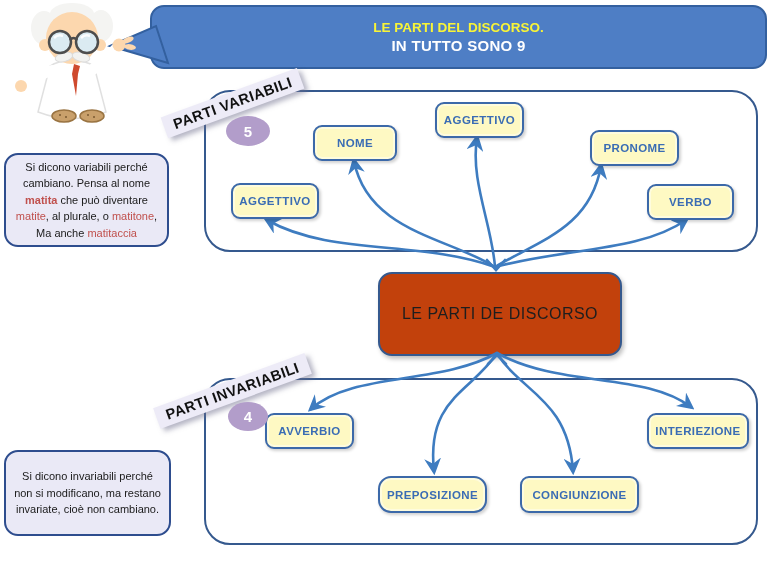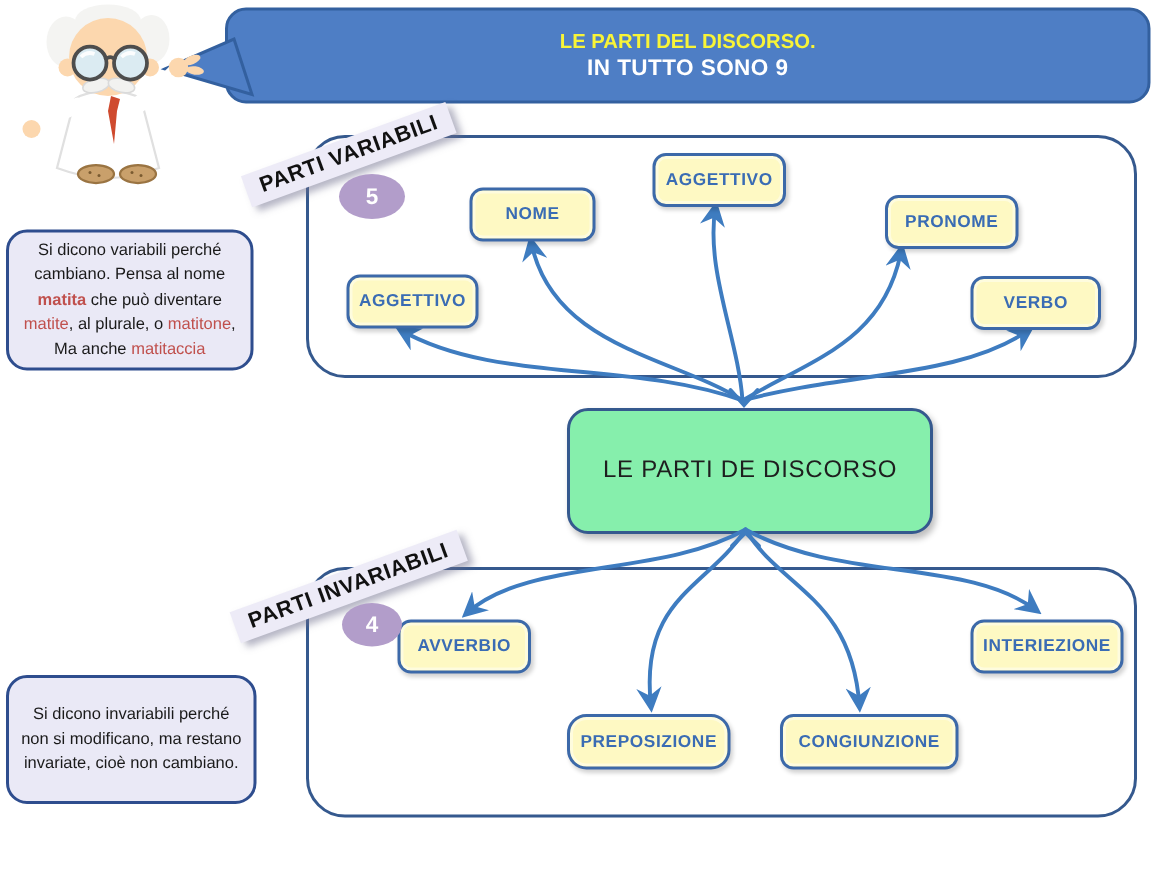--- a/index.html
+++ b/index.html
@@ -35,21 +35,21 @@
   .n-aggettivo{left:435px;top:102px;width:85px;height:32px;}
   .n-pronome{left:562px;top:130px;width:85px;height:32px;margin-left:28px;}
   .n-verbo{left:647px;top:184px;width:83px;height:32px;}
   .n-avverbio{left:265px;top:413px;width:85px;height:32px;}
   .n-preposizione{left:378px;top:476px;width:105px;height:33px;border-radius:13px;}
   .n-congiunzione{left:520px;top:476px;width:115px;height:33px;}
   .n-interiezione{left:647px;top:413px;width:98px;height:32px;}
   
   .center-node{
     position:absolute;left:378px;top:272px;width:240px;height:80px;z-index:2;
-    background:#86efac;border:2px solid #35598e;border-radius:14px;
+    background:#c2410c;border:2px solid #35598e;border-radius:14px;
     display:flex;align-items:center;justify-content:center;
     color:#1e1e1e;font-size:16px;letter-spacing:.5px;
     box-shadow:2px 3px 4px rgba(0,0,0,.25);
   }
   
   .ribbon{
     position:absolute;z-index:5;background:#edebf7;color:#111;
     font-weight:bold;font-size:14.5px;letter-spacing:.5px;
     padding:3px 10px;transform:rotate(-20deg);
     box-shadow:3px 4px 5px rgba(110,110,140,.5);white-space:nowrap;

